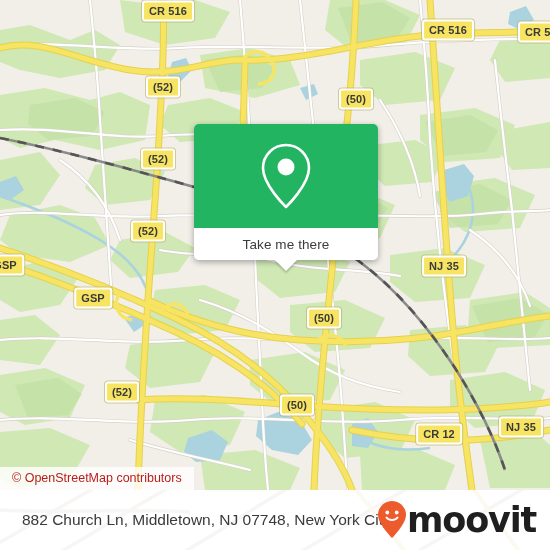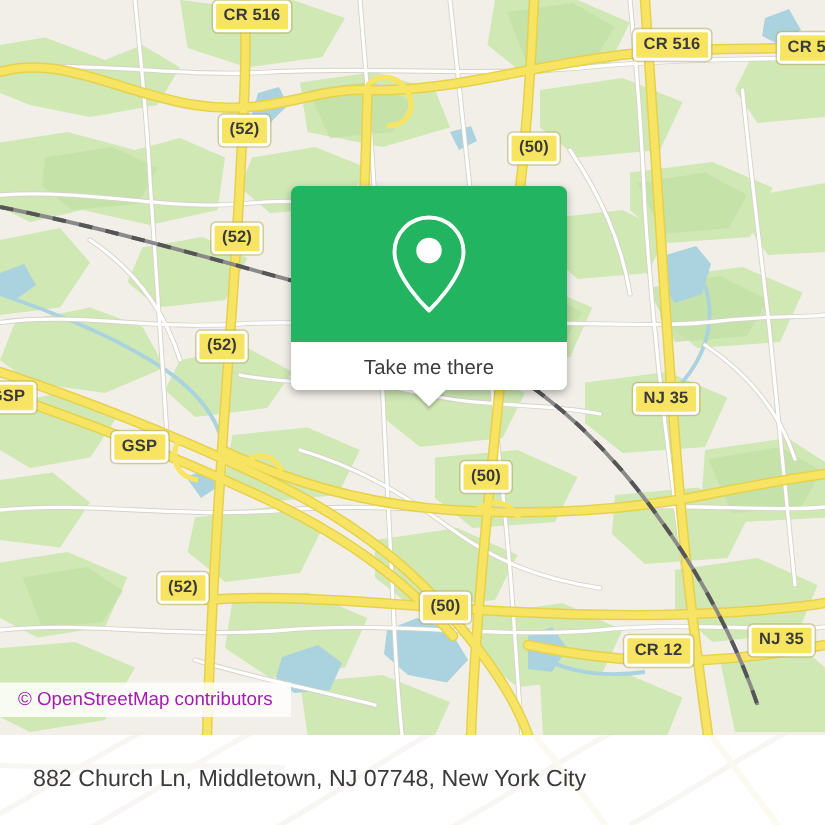--- a/index.html
+++ b/index.html
@@ -98,25 +98,25 @@
     border-left: 11px solid transparent;
     border-right: 11px solid transparent;
     border-top: 11px solid #ffffff;
     filter: drop-shadow(0 2px 1px rgba(0,0,0,0.22));
   }
 
   
   #attribution {
     position: absolute;
     left: 0;
-    bottom: 12px;
+    bottom: 0;
     background: rgba(255,255,255,0.82);
     padding: 4px 12px 5px 12px;
     font-size: 12.5px;
-    color: #a21caf;
+    color: #b91c1c;
     font-family: "Liberation Sans", sans-serif;
     z-index: 45;
   }
 
   
   #footer {
     position: absolute;
     left: 0;
     top: 490px;
     width: 550px;
@@ -372,16 +372,25 @@
         <path d="M420,60 C470,32 500,10 540,-10"></path>
         <path d="M0,20 C60,24 120,18 190,22"></path>
       </g>
       <g stroke="#f4eecf" stroke-width="4" fill="none">
         <path d="M350,-8 C370,18 390,40 405,62"></path>
         <path d="M470,-6 C488,20 505,42 520,62"></path>
       </g>
     </svg>
     <div id="footer-inner">
       <span id="footer-address">882 Church Ln, Middletown, NJ 07748, New York City</span>
+      <div id="brand">
+        <svg width="30" height="40" viewBox="0 0 30 40">
+          <path d="M15 1 C7.3 1 1 7.3 1 15 C1 24 15 38 15 38 C15 38 29 24 29 15 C29 7.3 22.7 1 15 1 Z" fill="#ed5b2d"></path>
+          <circle cx="10.3" cy="12.5" r="1.9" fill="#ffffff"></circle>
+          <circle cx="19.7" cy="12.5" r="1.9" fill="#ffffff"></circle>
+          <path d="M9.5 17.6 C11.6 20.8 18.4 20.8 20.5 17.6" stroke="#ffffff" stroke-width="1.9" fill="none" stroke-linecap="round"></path>
+        </svg>
+        <span id="brand-wordmark">moovit</span>
+      </div>
     </div>
   </div>
 
 </div>
 
 </body></html>

